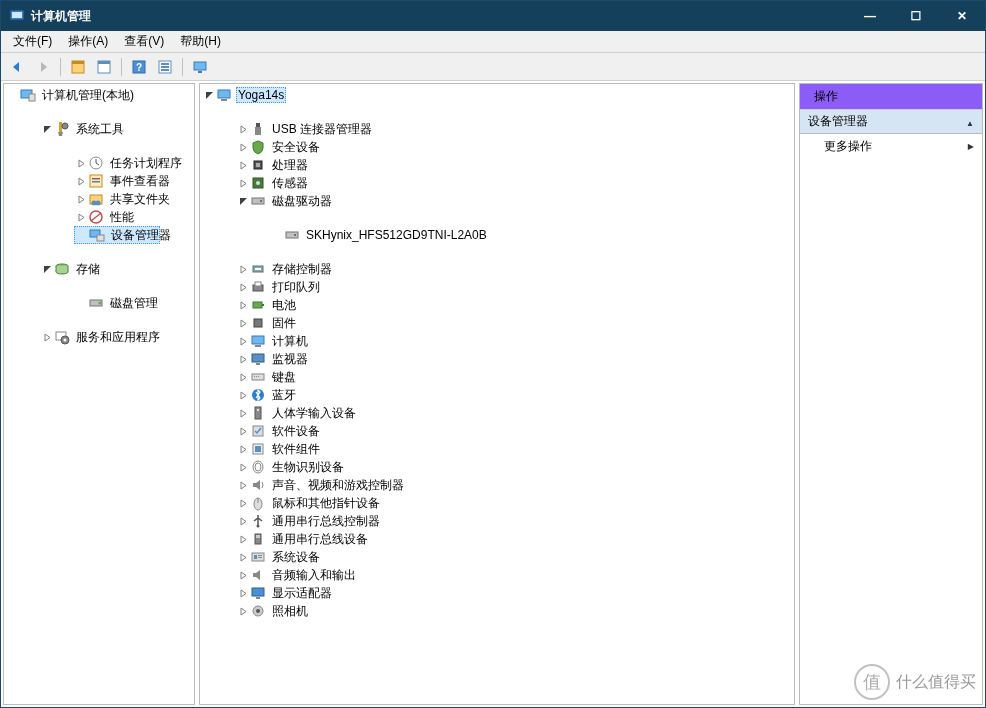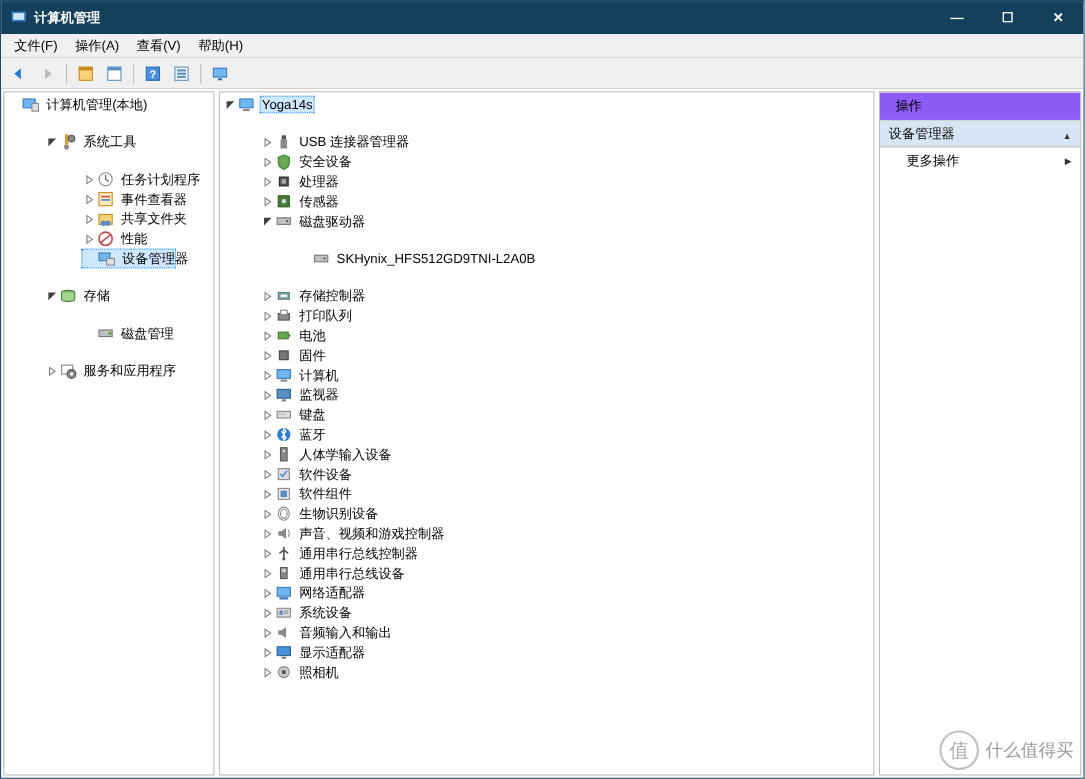--- a/index.html
+++ b/index.html
@@ -697,20 +697,36 @@
             </li>
             <li>
               <div class="tree-row">
                 <span class="arrow">
                   <svg width="9" height="9" viewBox="0 0 9 9">
                     <path d="M2 1 L7 4.5 L2 8 Z" fill="none" stroke="#808080"></path>
                   </svg>
                 </span>
                 <span class="node-icon">
                   <svg width="16" height="16" viewBox="0 0 16 16">
+                    <ellipse cx="8" cy="9" rx="4" ry="6" fill="#ddd" stroke="#888"></ellipse>
+                    <line x1="8" y1="3" x2="8" y2="8" stroke="#888"></line>
+                  </svg>
+                </span>
+                <span class="label">鼠标和其他指针设备</span>
+              </div>
+            </li>
+            <li>
+              <div class="tree-row">
+                <span class="arrow">
+                  <svg width="9" height="9" viewBox="0 0 9 9">
+                    <path d="M2 1 L7 4.5 L2 8 Z" fill="none" stroke="#808080"></path>
+                  </svg>
+                </span>
+                <span class="node-icon">
+                  <svg width="16" height="16" viewBox="0 0 16 16">
                     <path d="M8 2 L8 12 M8 5 L4 8 M8 5 L12 8" stroke="#555" stroke-width="1.5" fill="none"></path>
                     <circle cx="8" cy="13" r="1.5" fill="#555"></circle>
                   </svg>
                 </span>
                 <span class="label">通用串行总线控制器</span>
               </div>
             </li>
             <li>
               <div class="tree-row">
                 <span class="arrow">
@@ -718,36 +734,20 @@
                     <path d="M2 1 L7 4.5 L2 8 Z" fill="none" stroke="#808080"></path>
                   </svg>
                 </span>
                 <span class="node-icon">
                   <svg width="16" height="16" viewBox="0 0 16 16">
                     <rect x="5" y="3" width="6" height="10" fill="#888" stroke="#555"></rect>
                     <rect x="6" y="4" width="4" height="3" fill="#ccc"></rect>
                   </svg>
                 </span>
                 <span class="label">通用串行总线设备</span>
-              </div>
-            </li>
-            <li>
-              <div class="tree-row">
-                <span class="arrow">
-                  <svg width="9" height="9" viewBox="0 0 9 9">
-                    <path d="M2 1 L7 4.5 L2 8 Z" fill="none" stroke="#808080"></path>
-                  </svg>
-                </span>
-                <span class="node-icon">
-                  <svg width="16" height="16" viewBox="0 0 16 16">
-                    <rect x="2" y="3" width="12" height="8" fill="#6fb7ef" stroke="#3a7bbf"></rect>
-                    <path d="M4 13 L12 13" stroke="#3a7bbf" stroke-width="2"></path>
-                  </svg>
-                </span>
-                <span class="label">网络适配器</span>
               </div>
             </li>
             <li>
               <div class="tree-row">
                 <span class="arrow">
                   <svg width="9" height="9" viewBox="0 0 9 9">
                     <path d="M2 1 L7 4.5 L2 8 Z" fill="none" stroke="#808080"></path>
                   </svg>
                 </span>
                 <span class="node-icon">

